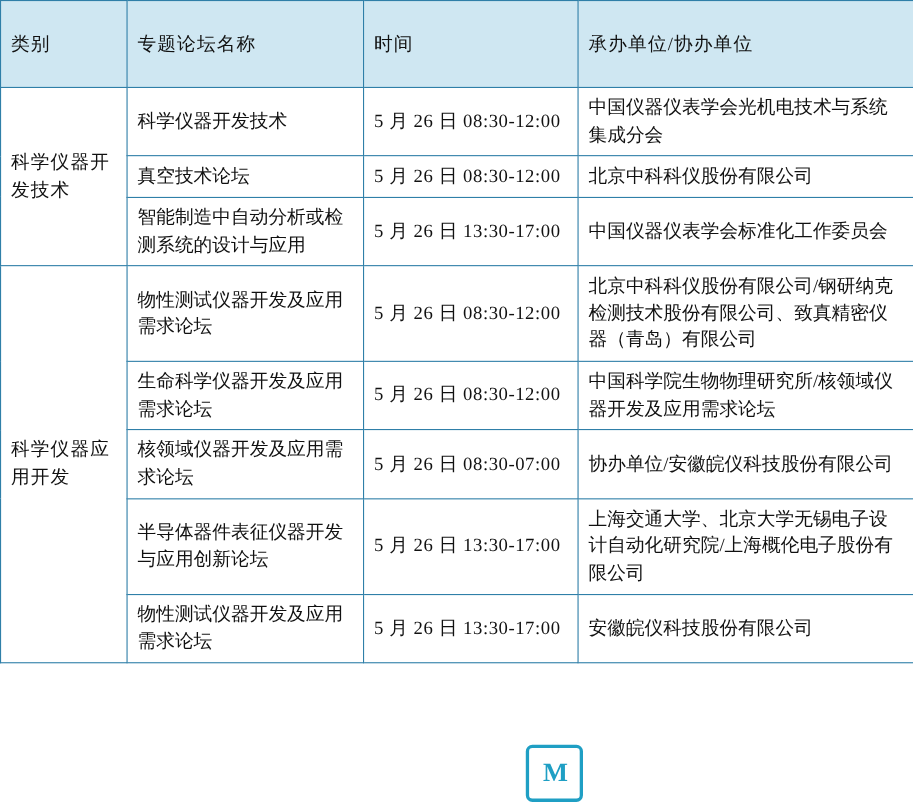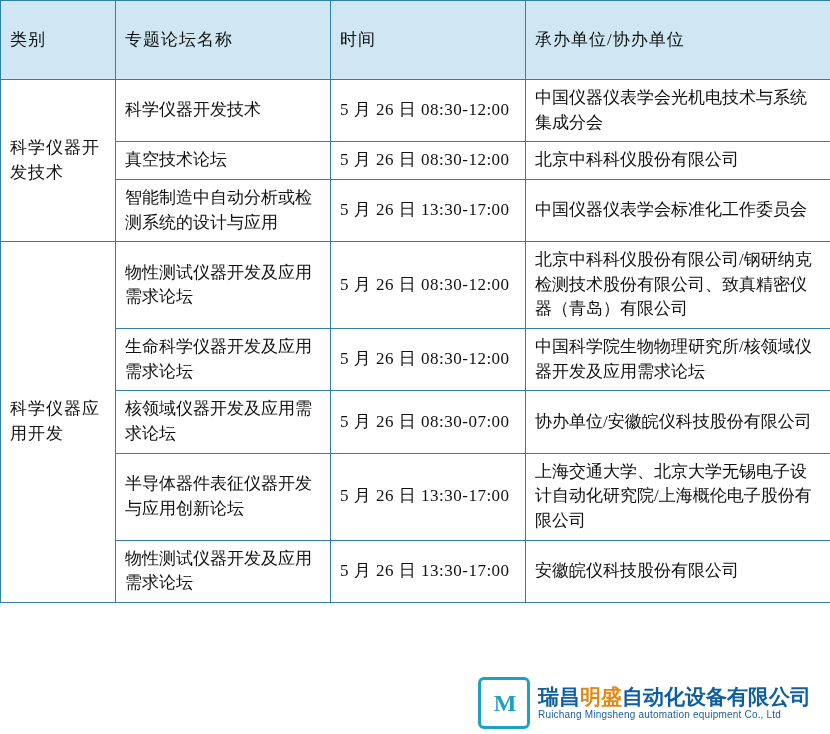--- a/index.html
+++ b/index.html
@@ -162,17 +162,13 @@
       <td class="time">5 月 26 日 13:30-17:00</td>
       <td>安徽皖仪科技股份有限公司</td>
     </tr>
   </tbody>
 </table>
 
 <div id="logo-watermark">
   <div id="logo-mark">
     <span>M</span>
   </div>
-  <div id="logo-text">
-    <div class="logo-cn"><span class="c1">瑞昌</span><span class="c2">明盛</span><span class="c3">自动化设备有限公司</span></div>
-    <div class="logo-en">Ruichang Mingsheng automation equipment Co., Ltd</div>
-  </div>
 </div>
 
 </body></html>

